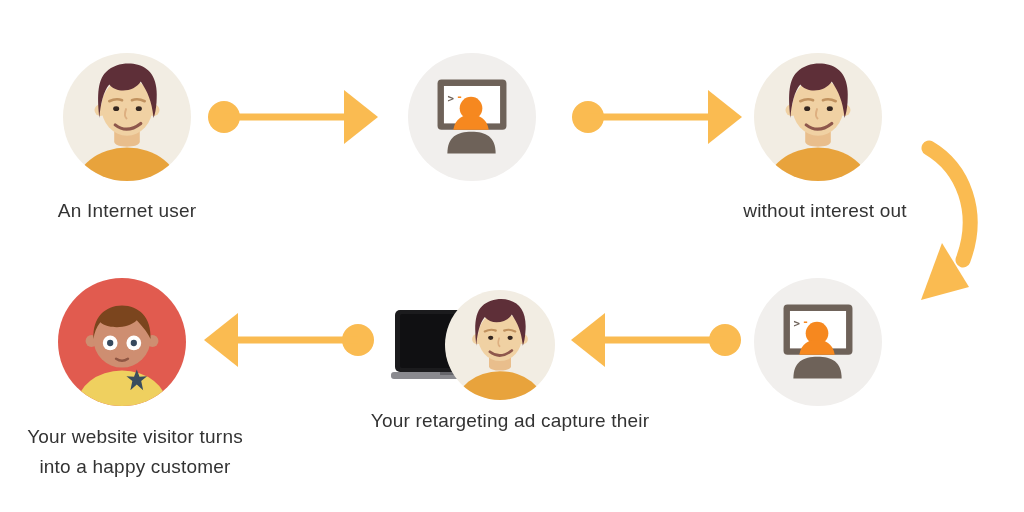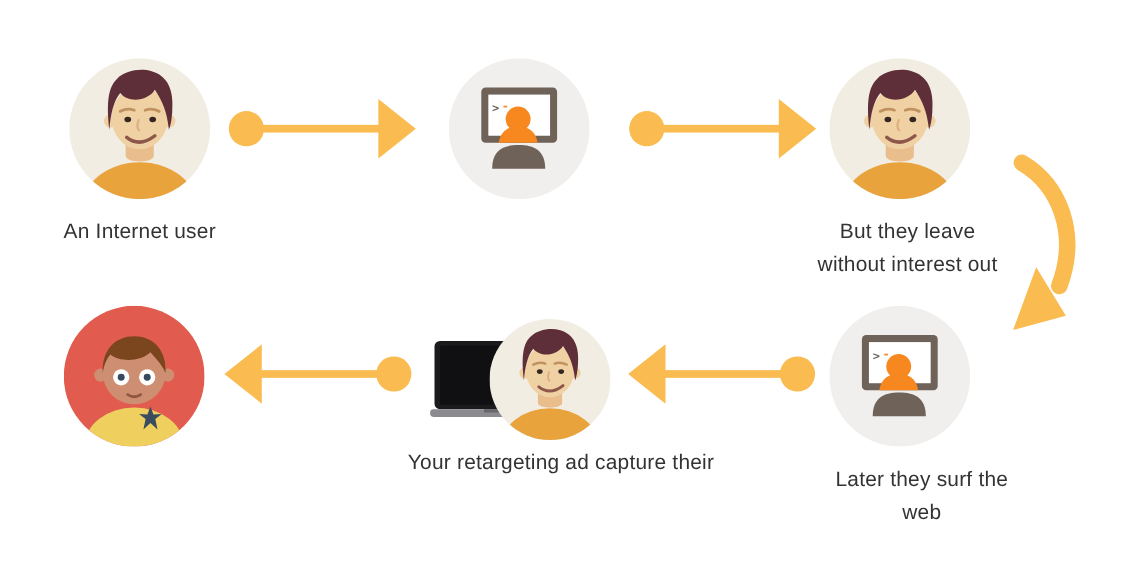--- a/index.html
+++ b/index.html
@@ -80,38 +80,33 @@
   <svg class="abs" style="left:571px;top:87px" width="172" height="60" viewBox="0 0 172 60">
     <circle cx="17" cy="30" r="16" fill="#FABB51"></circle>
     <rect x="17" y="26.5" width="122" height="7" fill="#FABB51"></rect>
     <polygon points="137,3 137,57 171,30" fill="#FABB51"></polygon>
   </svg>
 
   <svg class="abs" style="left:754px;top:53px" width="128" height="128" viewBox="0 0 130 130">
       <use href="#man-avatar"></use>
     </svg>
   <div class="label" style="left:825px;top:196px">
-    <div>But they leave</div>
     <div>without interest out</div>
   </div>
 
   <svg class="abs" style="left:903px;top:138px" width="100" height="175" viewBox="0 0 100 175">
     <path d="M26,10 C60,30 78,74 60,122" fill="none" stroke="#FABB51" stroke-width="15" stroke-linecap="round"></path>
     <polygon points="18,162 66,149 39,105" fill="#FABB51"></polygon>
   </svg>
 
   <svg class="abs" style="left:754px;top:278px" width="128" height="128" viewBox="0 0 130 130">
     <use href="#monitor-user"></use>
     <text class="prompt" x="40" y="50" font-size="11" fill="#6E6259">&gt;</text>
     <text class="prompt" x="49" y="48" font-size="11" fill="#F6881F">-</text>
   </svg>
-  <div class="label" style="left:838px;top:422px">
-    <div>Later they surf the</div>
-    <div>web</div>
-  </div>
 
   <svg class="abs" style="left:570px;top:310px" width="172" height="60" viewBox="0 0 172 60">
     <circle cx="155" cy="30" r="16" fill="#FABB51"></circle>
     <rect x="33" y="26.5" width="122" height="7" fill="#FABB51"></rect>
     <polygon points="35,3 35,57 1,30" fill="#FABB51"></polygon>
   </svg>
 
   <svg class="abs" style="left:391px;top:310px" width="122" height="76" viewBox="0 0 122 76">
     <rect x="4" y="0" width="106" height="62" rx="5" fill="#1B1B1D"></rect>
     <rect x="9" y="4" width="96" height="54" rx="2" fill="#101012"></rect>
@@ -142,15 +137,17 @@
       <circle cx="53" cy="66" r="7.5" fill="#FFFFFF"></circle>
       <circle cx="77" cy="66" r="7.5" fill="#FFFFFF"></circle>
       <circle cx="53" cy="66" r="3.2" fill="#36495E"></circle>
       <circle cx="77" cy="66" r="3.2" fill="#36495E"></circle>
       <path d="M59,82 Q65,86 71,82" stroke="#8F5643" stroke-width="2.6" fill="none" stroke-linecap="round"></path>
       <ellipse cx="65" cy="130" rx="46" ry="36" fill="#EFD05F"></ellipse>
       <polygon points="80,93 82.8,100.4 90.5,99.9 84.5,104.6 86.5,114.1 80,108.2 73.5,114.1 75.5,104.6 69.5,99.9 77.2,100.4" fill="#3A4D5E"></polygon>
     </g>
   </svg>
   <div class="label" style="left:135px;top:422px">
+    <div>Your website visitor turns</div>
+    <div>into a happy customer</div>
   </div>
 
 </div>
 
 </body></html>

